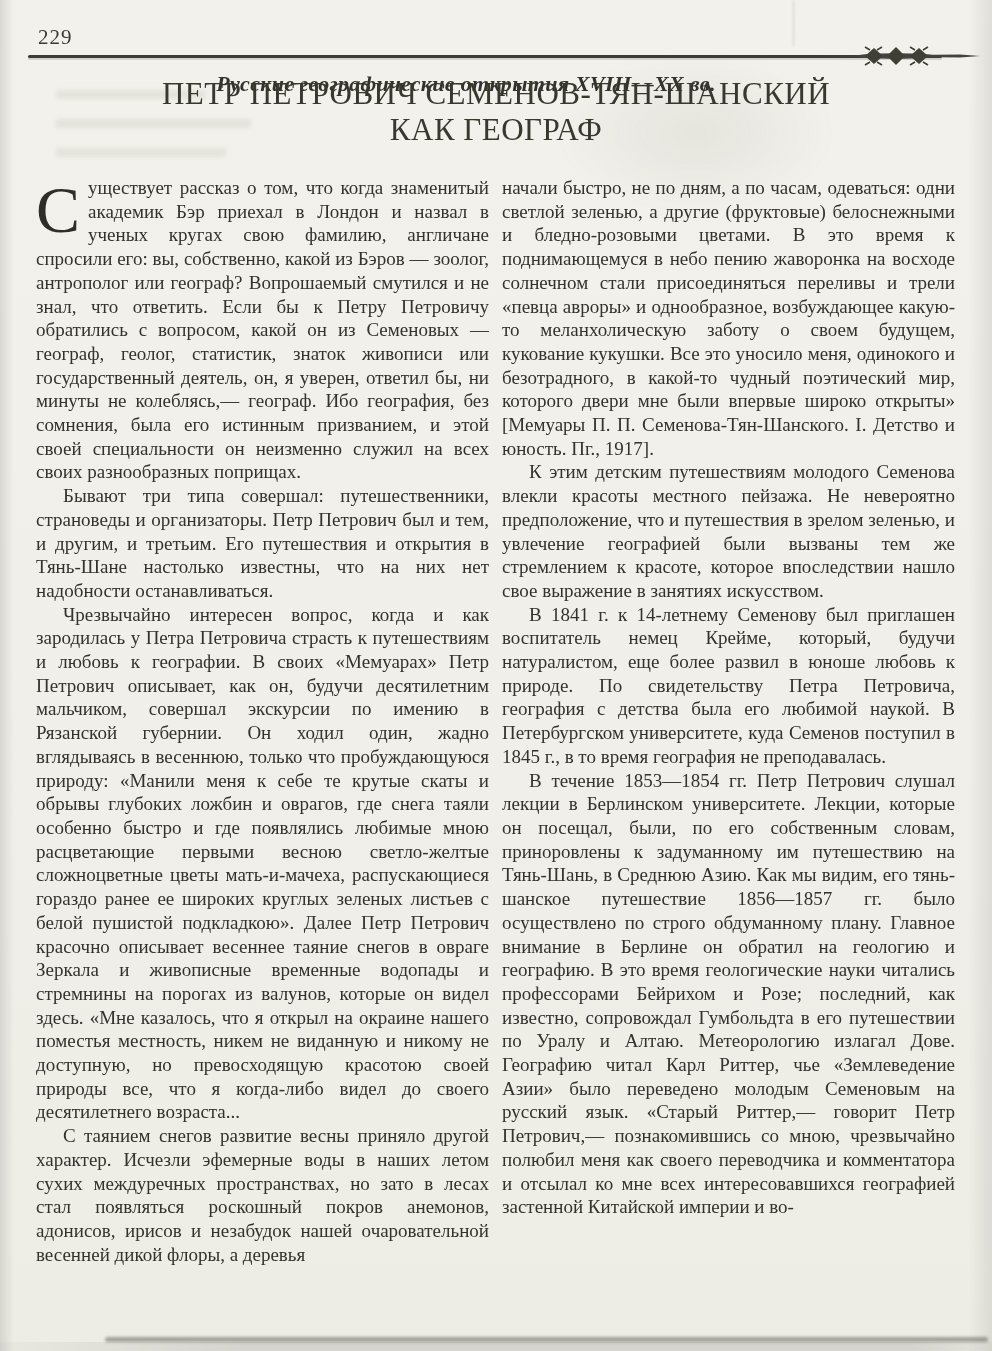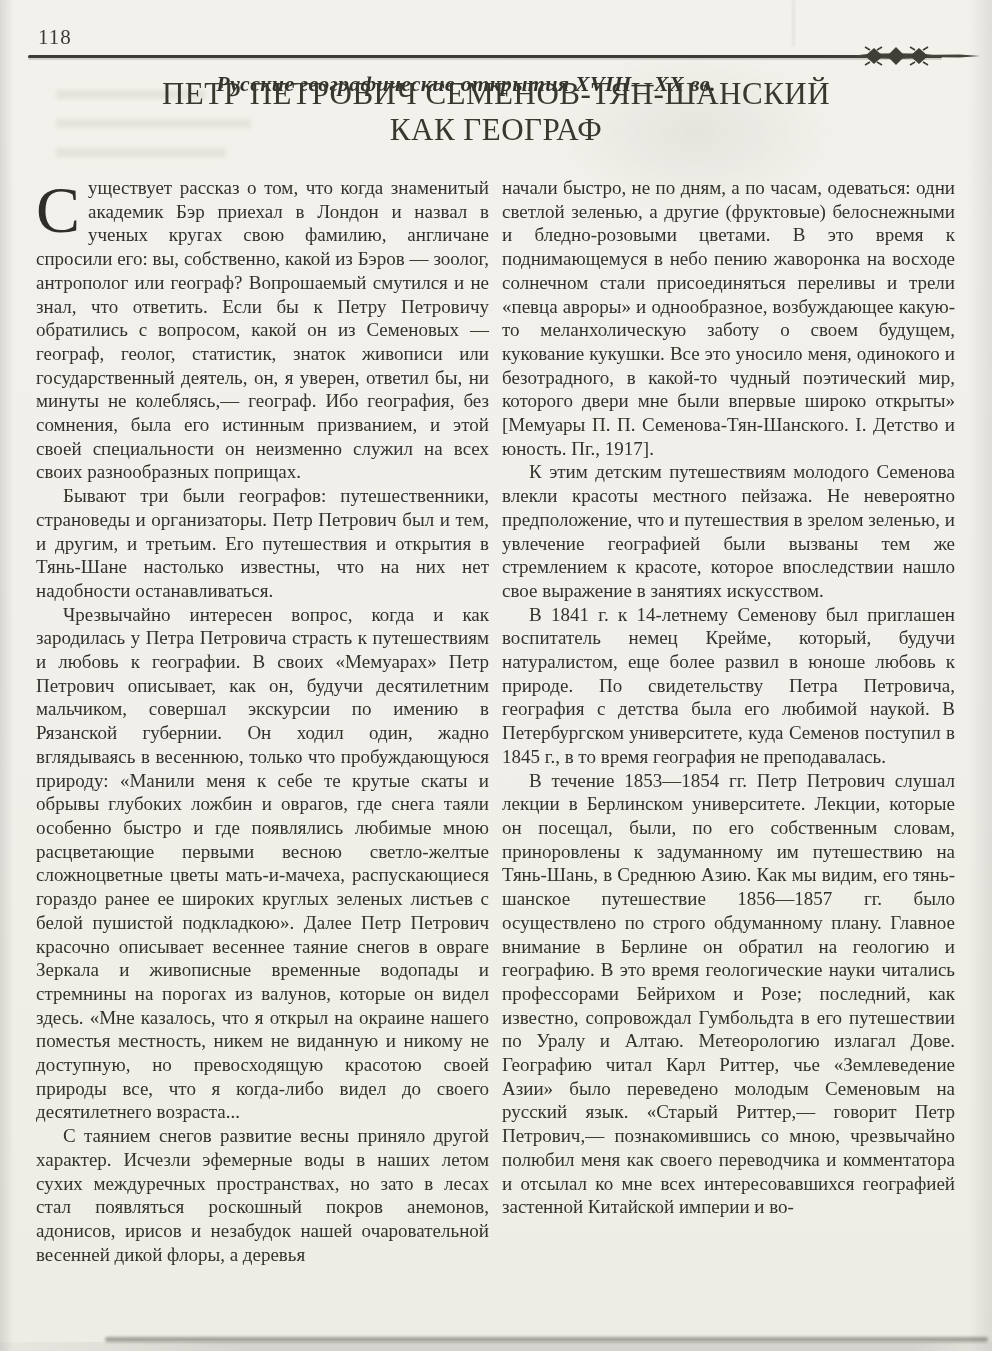--- a/index.html
+++ b/index.html
@@ -56,41 +56,41 @@
 <body>
 
 <div class="page">
 
   <div class="ghost-line" style="left:56px;top:90px;width:150px;height:9px;"></div>
   <div class="ghost-line" style="left:56px;top:119px;width:195px;height:9px;"></div>
   <div class="ghost-line" style="left:56px;top:148px;width:170px;height:9px;"></div>
   <div class="ghost-blob"></div>
   <div class="crease"></div>
 
-  <div class="page-number">118</div>
+  <div class="page-number">229</div>
   <div class="running-title">Русские географические открытия XVIII—XX вв.</div>
   <div class="header-rule"></div>
   <svg class="ornament" viewBox="0 0 174 26">
     <path d="M2 13 L150 11.6 L170 13 L150 14.4 Z" fill="#45443c"></path>
     <ellipse cx="86" cy="13" rx="40" ry="2.8" fill="#45443c"></ellipse>
     <path d="M55 13 l9 -8 l9 8 l-9 8 Z" fill="#3f3e37"></path>
     <path d="M77 13 l9 -9 l9 9 l-9 9 Z" fill="#3f3e37"></path>
     <path d="M100 13 l9 -8 l9 8 l-9 8 Z" fill="#3f3e37"></path>
     <path d="M55 4 l5 3 M72 4 l-5 3 M55 22 l5 -3 M72 22 l-5 -3 M100 4 l5 3 M118 4 l-5 3 M100 22 l5 -3 M118 22 l-5 -3" stroke="#3f3e37" stroke-width="1.6" fill="none"></path>
   </svg>
 
   <div class="article-title">
     <div>ПЕТР ПЕТРОВИЧ СЕМЕНОВ-ТЯН-ШАНСКИЙ</div>
     <div>КАК ГЕОГРАФ</div>
   </div>
 
   <div class="columns">
     <div class="col">
       <p class="no-indent"><span class="dropcap">С</span><span>уществует рассказ о том, что когда знаменитый академик Бэр приехал в Лондон и назвал в ученых кругах свою фамилию, англичане спросили его: вы, собственно, какой из Бэров — зоолог, антрополог или географ? Вопрошаемый смутился и не знал, что ответить. Если бы к Петру Петровичу обратились с вопросом, какой он из Семеновых — географ, геолог, статистик, знаток живописи или государственный деятель, он, я уверен, ответил бы, ни минуты не колеблясь,— географ. Ибо география, без сомнения, была его истинным призванием, и этой своей специальности он неизменно служил на всех своих разнообразных поприщах.</span></p>
-      <p>Бывают три были географов: путешественники, страноведы и организаторы. Петр Петрович был и тем, и другим, и третьим. Его путешествия и открытия в Тянь-Шане настолько известны, что на них нет надобности останавливаться.</p>
+      <p>Бывают три типа совершал: путешественники, страноведы и организаторы. Петр Петрович был и тем, и другим, и третьим. Его путешествия и открытия в Тянь-Шане настолько известны, что на них нет надобности останавливаться.</p>
       <p>Чрезвычайно интересен вопрос, когда и как зародилась у Петра Петровича страсть к путешествиям и любовь к географии. В своих «Мемуарах» Петр Петрович описывает, как он, будучи десятилетним мальчиком, совершал экскурсии по имению в Рязанской губернии. Он ходил один, жадно вглядываясь в весеннюю, только что пробуждающуюся природу: «Манили меня к себе те крутые скаты и обрывы глубоких ложбин и оврагов, где снега таяли особенно быстро и где появлялись любимые мною расцветающие первыми весною светло-желтые сложноцветные цветы мать-и-мачеха, распускающиеся гораздо ранее ее широких круглых зеленых листьев с белой пушистой подкладкою». Далее Петр Петрович красочно описывает весеннее таяние снегов в овраге Зеркала и живописные временные водопады и стремнины на порогах из валунов, которые он видел здесь. «Мне казалось, что я открыл на окраине нашего поместья местность, никем не виданную и никому не доступную, но превосходящую красотою своей природы все, что я когда-либо видел до своего десятилетнего возраста...</p>
       <p>С таянием снегов развитие весны приняло другой характер. Исчезли эфемерные воды в наших летом сухих междуречных пространствах, но зато в лесах стал появляться роскошный покров анемонов, адонисов, ирисов и незабудок нашей очаровательной весенней дикой флоры, а деревья</p>
     </div>
     <div class="col">
       <p class="no-indent">начали быстро, не по дням, а по часам, одеваться: одни светлой зеленью, а другие (фруктовые) белоснежными и бледно-розовыми цветами. В это время к поднимающемуся в небо пению жаворонка на восходе солнечном стали присоединяться переливы и трели «певца авроры» и однообразное, возбуждающее какую-то меланхолическую заботу о своем будущем, кукование кукушки. Все это уносило меня, одинокого и безотрадного, в какой-то чудный поэтический мир, которого двери мне были впервые широко открыты» [Мемуары П. П. Семенова-Тян-Шанского. I. Детство и юность. Пг., 1917].</p>
       <p>К этим детским путешествиям молодого Семенова влекли красоты местного пейзажа. Не невероятно предположение, что и путешествия в зрелом зеленью, и увлечение географией были вызваны тем же стремлением к красоте, которое впоследствии нашло свое выражение в занятиях искусством.</p>
       <p>В 1841 г. к 14-летнему Семенову был приглашен воспитатель немец Крейме, который, будучи натуралистом, еще более развил в юноше любовь к природе. По свидетельству Петра Петровича, география с детства была его любимой наукой. В Петербургском университете, куда Семенов поступил в 1845 г., в то время география не преподавалась.</p>
       <p>В течение 1853—1854 гг. Петр Петрович слушал лекции в Берлинском университете. Лекции, которые он посещал, были, по его собственным словам, приноровлены к задуманному им путешествию на Тянь-Шань, в Среднюю Азию. Как мы видим, его тянь-шанское путешествие 1856—1857 гг. было осуществлено по строго обдуманному плану. Главное внимание в Берлине он обратил на геологию и географию. В это время геологические науки читались профессорами Бейрихом и Розе; последний, как известно, сопровождал Гумбольдта в его путешествии по Уралу и Алтаю. Метеорологию излагал Дове. Географию читал Карл Риттер, чье «Землеведение Азии» было переведено молодым Семеновым на русский язык. «Старый Риттер,— говорит Петр Петрович,— познакомившись со мною, чрезвычайно полюбил меня как своего переводчика и комментатора и отсылал ко мне всех интересовавшихся географией застенной Китайской империи и во-</p>
     </div>
   </div>

